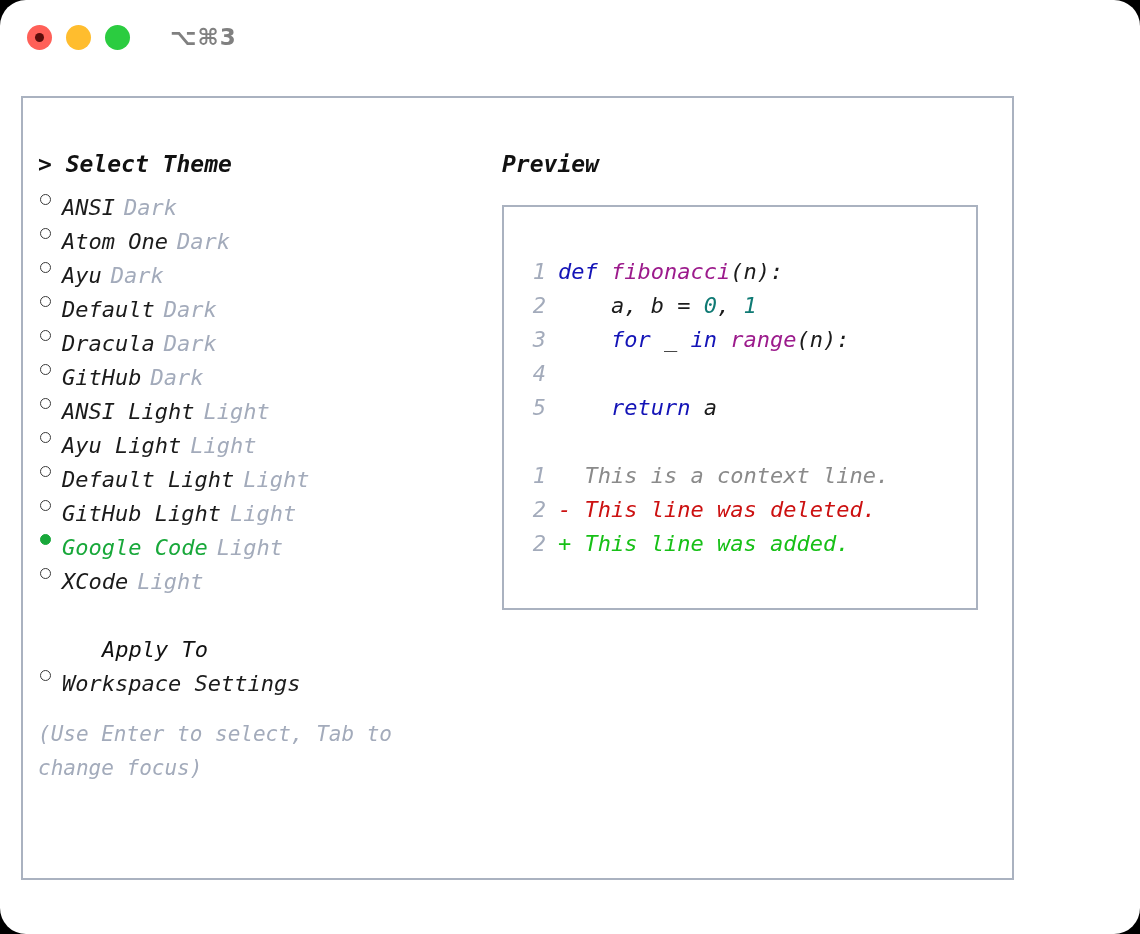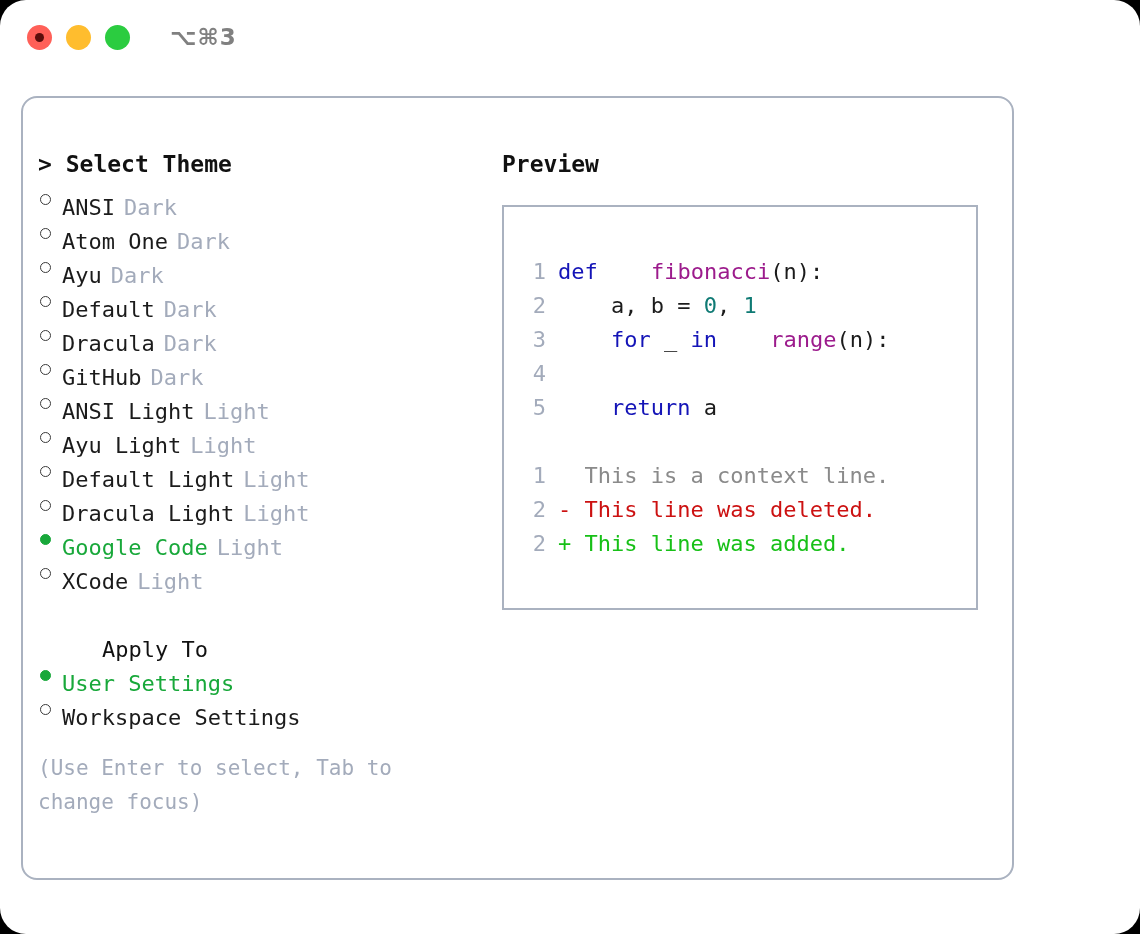--- a/index.html
+++ b/index.html
@@ -73,23 +73,24 @@
   }
 
   
   .panel {
     position: absolute;
     left: 21px;
     top: 96px;
     width: 993px;
     height: 784px;
     border: 2px solid #aab2c0;
-    border-radius: 16px;
+    border-radius: 0;
     box-sizing: border-box;
     background: #ffffff;
+    font-style: italic;
   }
 
   
   .col-left {
     position: absolute;
     left: 15px;
     top: 49px;
     width: 450px;
   }
   .col-right {
@@ -189,21 +190,21 @@
   .lno {
     color: #a3abbb;
     width: 26px;
     flex: 0 0 26px;
     text-align: right;
     margin-right: 12px;
   }
   .code-gap { height: 34px; }
 
   .tok-kw   { color: #1414b7; }
-  .tok-fn   { color: #9c1b8c; margin-left: 40px; }
+  .tok-fn   { color: #9c1b8c; }
   .tok-num  { color: #0f7a74; }
   .tok-txt  { color: #1b1b1b; }
   .tok-ctx  { color: #8a8a8a; }
   .tok-del  { color: #cc1111; }
   .tok-add  { color: #17c017; }
 </style>
 </head>
 <body>
 
 <div class="window">
@@ -224,33 +225,32 @@
       <div id="theme-list">
           <div class="opt"><span class="bullet bullet-off"></span><span class="opt-label">ANSI</span><span class="opt-tag">Dark</span></div>
           <div class="opt"><span class="bullet bullet-off"></span><span class="opt-label">Atom One</span><span class="opt-tag">Dark</span></div>
           <div class="opt"><span class="bullet bullet-off"></span><span class="opt-label">Ayu</span><span class="opt-tag">Dark</span></div>
           <div class="opt"><span class="bullet bullet-off"></span><span class="opt-label">Default</span><span class="opt-tag">Dark</span></div>
           <div class="opt"><span class="bullet bullet-off"></span><span class="opt-label">Dracula</span><span class="opt-tag">Dark</span></div>
           <div class="opt"><span class="bullet bullet-off"></span><span class="opt-label">GitHub</span><span class="opt-tag">Dark</span></div>
           <div class="opt"><span class="bullet bullet-off"></span><span class="opt-label">ANSI Light</span><span class="opt-tag">Light</span></div>
           <div class="opt"><span class="bullet bullet-off"></span><span class="opt-label">Ayu Light</span><span class="opt-tag">Light</span></div>
           <div class="opt"><span class="bullet bullet-off"></span><span class="opt-label">Default Light</span><span class="opt-tag">Light</span></div>
-          <div class="opt"><span class="bullet bullet-off"></span><span class="opt-label">Dracula Light</span><span class="opt-tag">Light</span></div>
+          <div class="opt"><span class="bullet bullet-off"></span><span class="opt-label">GitHub Light</span><span class="opt-tag">Light</span></div>
           <div class="opt"><span class="bullet bullet-on"></span><span class="opt-label sel">Google Code</span><span class="opt-tag">Light</span></div>
           <div class="opt"><span class="bullet bullet-off"></span><span class="opt-label">XCode</span><span class="opt-tag">Light</span></div>
         </div>
 
       <div class="spacer-row"></div>
 
       <div class="opt">
         <span class="bullet bullet-none"></span>
         <span class="opt-label head">Apply To</span>
       </div>
       <div id="apply-list">
-          <div class="opt"><span class="bullet bullet-on"></span><span class="opt-label sel">User Settings</span></div>
           <div class="opt"><span class="bullet bullet-off"></span><span class="opt-label">Workspace Settings</span></div>
         </div>
 
       <div class="hint">(Use Enter to select, Tab to change focus)</div>
     </div>
 
     <div class="col-right">
       <div class="preview-title">Preview</div>
       <div class="preview-box">
         <div id="code-block">

